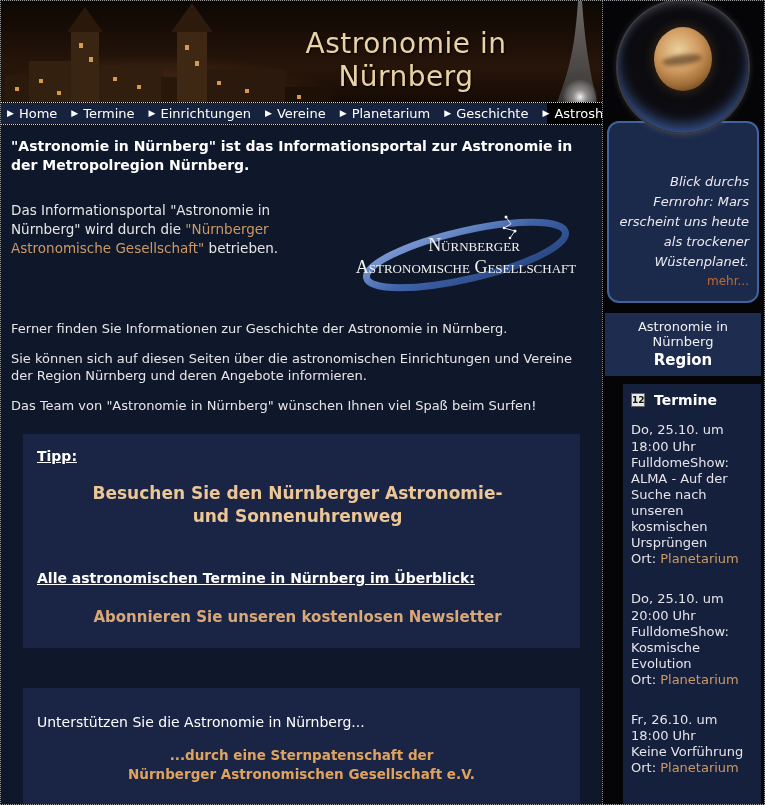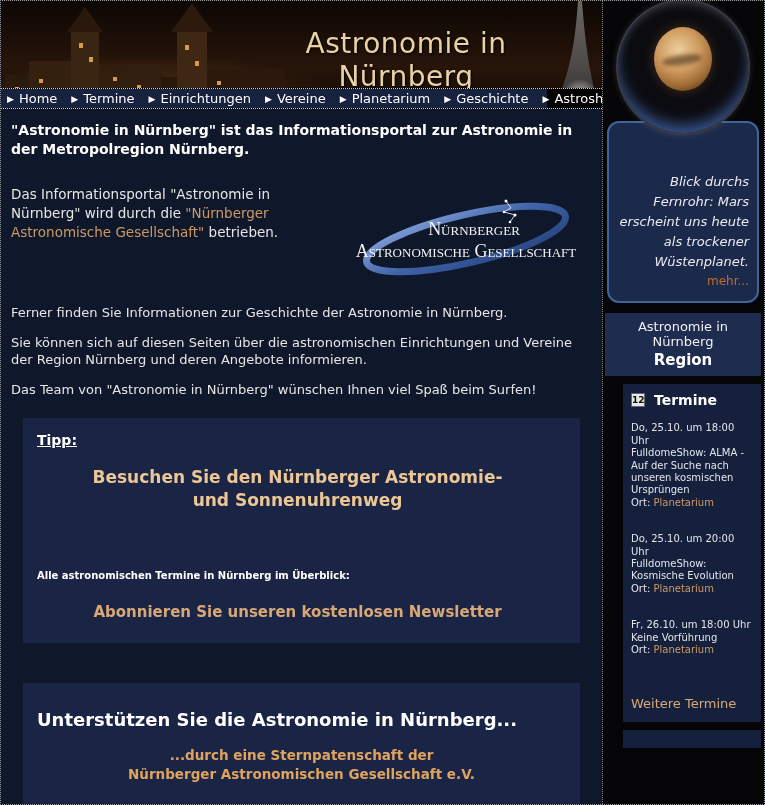--- a/index.html
+++ b/index.html
@@ -24,25 +24,25 @@
   .portal-text { width:330px; font-size:13.5px; line-height:1.4; color:#e6e6e6; }
   .link-orange { color:#cc9966; text-decoration:none; cursor:pointer; }
   .logo-wrap { flex:1; display:flex; justify-content:center; margin-top:2px; cursor:pointer; }
   .para { font-size:13px; line-height:1.35; margin-bottom:12px; color:#e6e6e6; }
   .para:first-of-type { margin-bottom:10px; }
 
   .navy-box { background:#1a2546; margin:0 12px 0 12px; }
   .tip-box { margin-top:20px; padding:14px 22px 22px 14px; }
   .tip-heading { font-size:14px; font-weight:bold; color:#fff; text-decoration:underline; }
   .tip-link1 { display:block; text-align:center; font-size:17px; font-weight:bold; color:#ecc795; text-decoration:none; margin:18px 40px 11px 40px; line-height:1.35; cursor:pointer; }
-  .tip-heading2 { font-size:10px; font-weight:bold; color:#fff; margin-top:58px; }
+  .tip-heading2 { font-size:14px; font-weight:bold; color:#fff; text-decoration:underline; margin-top:42px; }
   .tip-link2 { display:block; text-align:center; font-size:15px; font-weight:bold; color:#d8a877; text-decoration:none; margin-top:22px; cursor:pointer; }
 
   .support-box { margin-top:40px; padding:26px 14px 20px 14px; }
-  .support-heading { font-size:18px; font-weight:bold; color:#fff; }
+  .support-heading { font-size:14px; font-weight:normal; color:#fff; }
   .support-link { display:block; text-align:center; font-size:13.5px; font-weight:bold; color:#e0a35e; text-decoration:none; margin-top:16px; line-height:1.4; cursor:pointer; }
 
   
   .sidebar { position:relative; width:164px; background:#050508; border-left:1px dotted #8a8a8a; overflow:hidden; }
 
   .mars-circle { position:absolute; top:-2px; left:13px; width:134px; height:136px; border-radius:50%;
     background:radial-gradient(circle at 50% 45%, #0c0c10 60%, #08080c 100%);
     border:2px solid #3b3b42; z-index:2;
     box-shadow:inset 0 -10px 14px -2px rgba(62,94,160,.85), inset 0 6px 10px -4px rgba(160,160,170,.35), 0 0 6px rgba(150,150,160,.25);
     cursor:pointer; }
@@ -60,21 +60,21 @@
   .service-box { margin:10px 3px 0 2px; background:#1e2c4f; padding:6px 4px 7px 4px; text-align:center; }
   .service-line1 { font-size:13px; color:#f0f0f0; }
   .service-line2 { font-size:15px; font-weight:bold; color:#fff; margin-top:2px; }
 
   .side-box { margin:8px 3px 0 20px; background:#15203c; padding:8px 8px 10px 8px; }
   .side-header { display:flex; align-items:center; font-size:14px; font-weight:bold; color:#fff; margin-bottom:14px; }
   .side-header .hdr-icon { margin-right:9px; }
   .cal-icon { display:inline-block; width:14px; height:14px; background:#e8e8e8; border:1px solid #666;
     color:#111; font-size:9px; font-weight:bold; text-align:center; line-height:13px; }
 
-  .event { font-size:10px; color:#e4e4ea; line-height:1.24; margin-bottom:24px; }
+  .event { font-size:13px; color:#e4e4ea; line-height:1.24; margin-bottom:24px; }
   .event .ort-link { color:#cc9966; text-decoration:none; cursor:pointer; }
   .more-termine { display:inline-block; font-size:13px; color:#d8a877; text-decoration:none; margin-top:16px; cursor:pointer; }
 </style>
 </head>
 <body>
 
 <div class="page">
 
   <div class="left-col">
 

